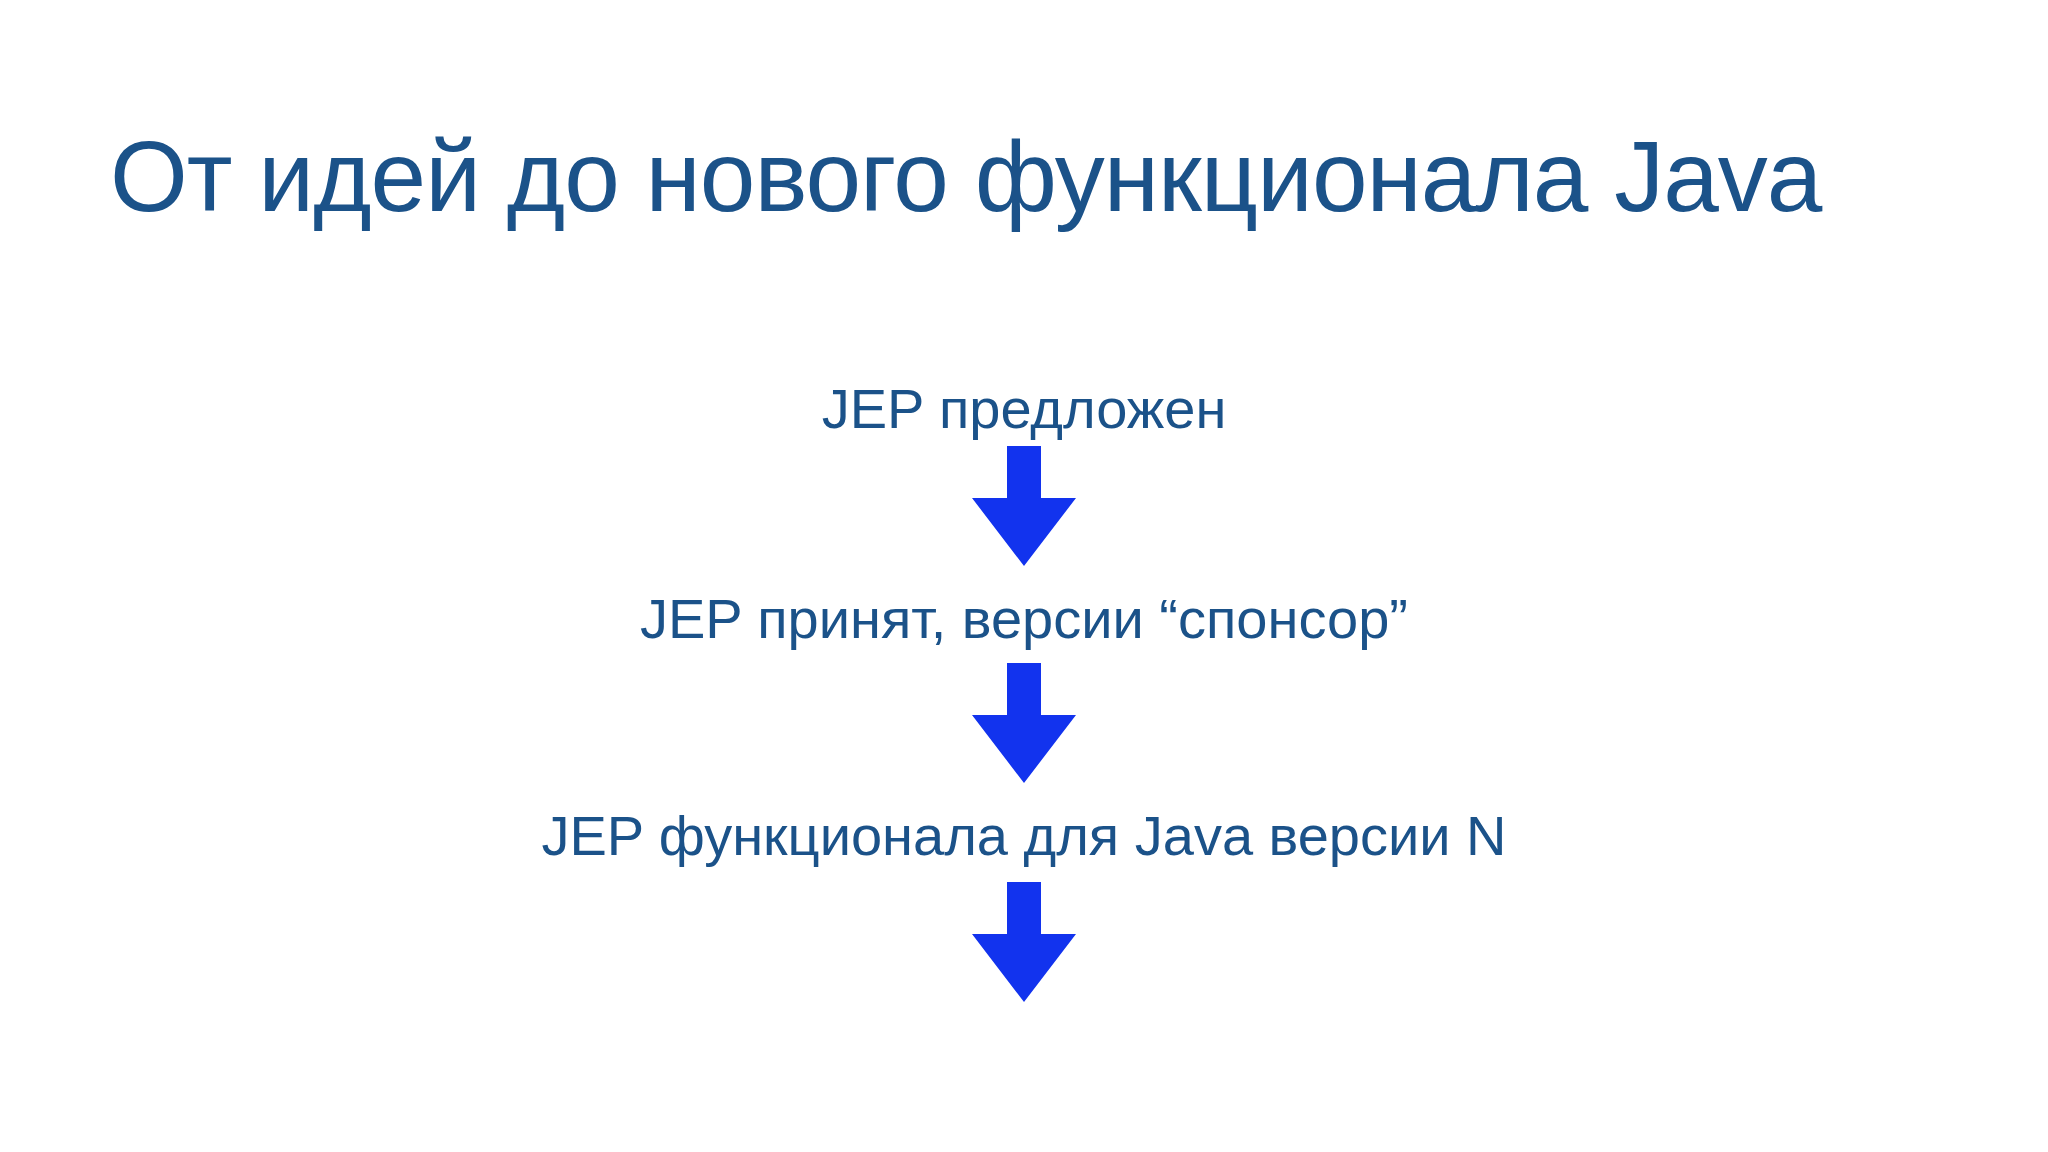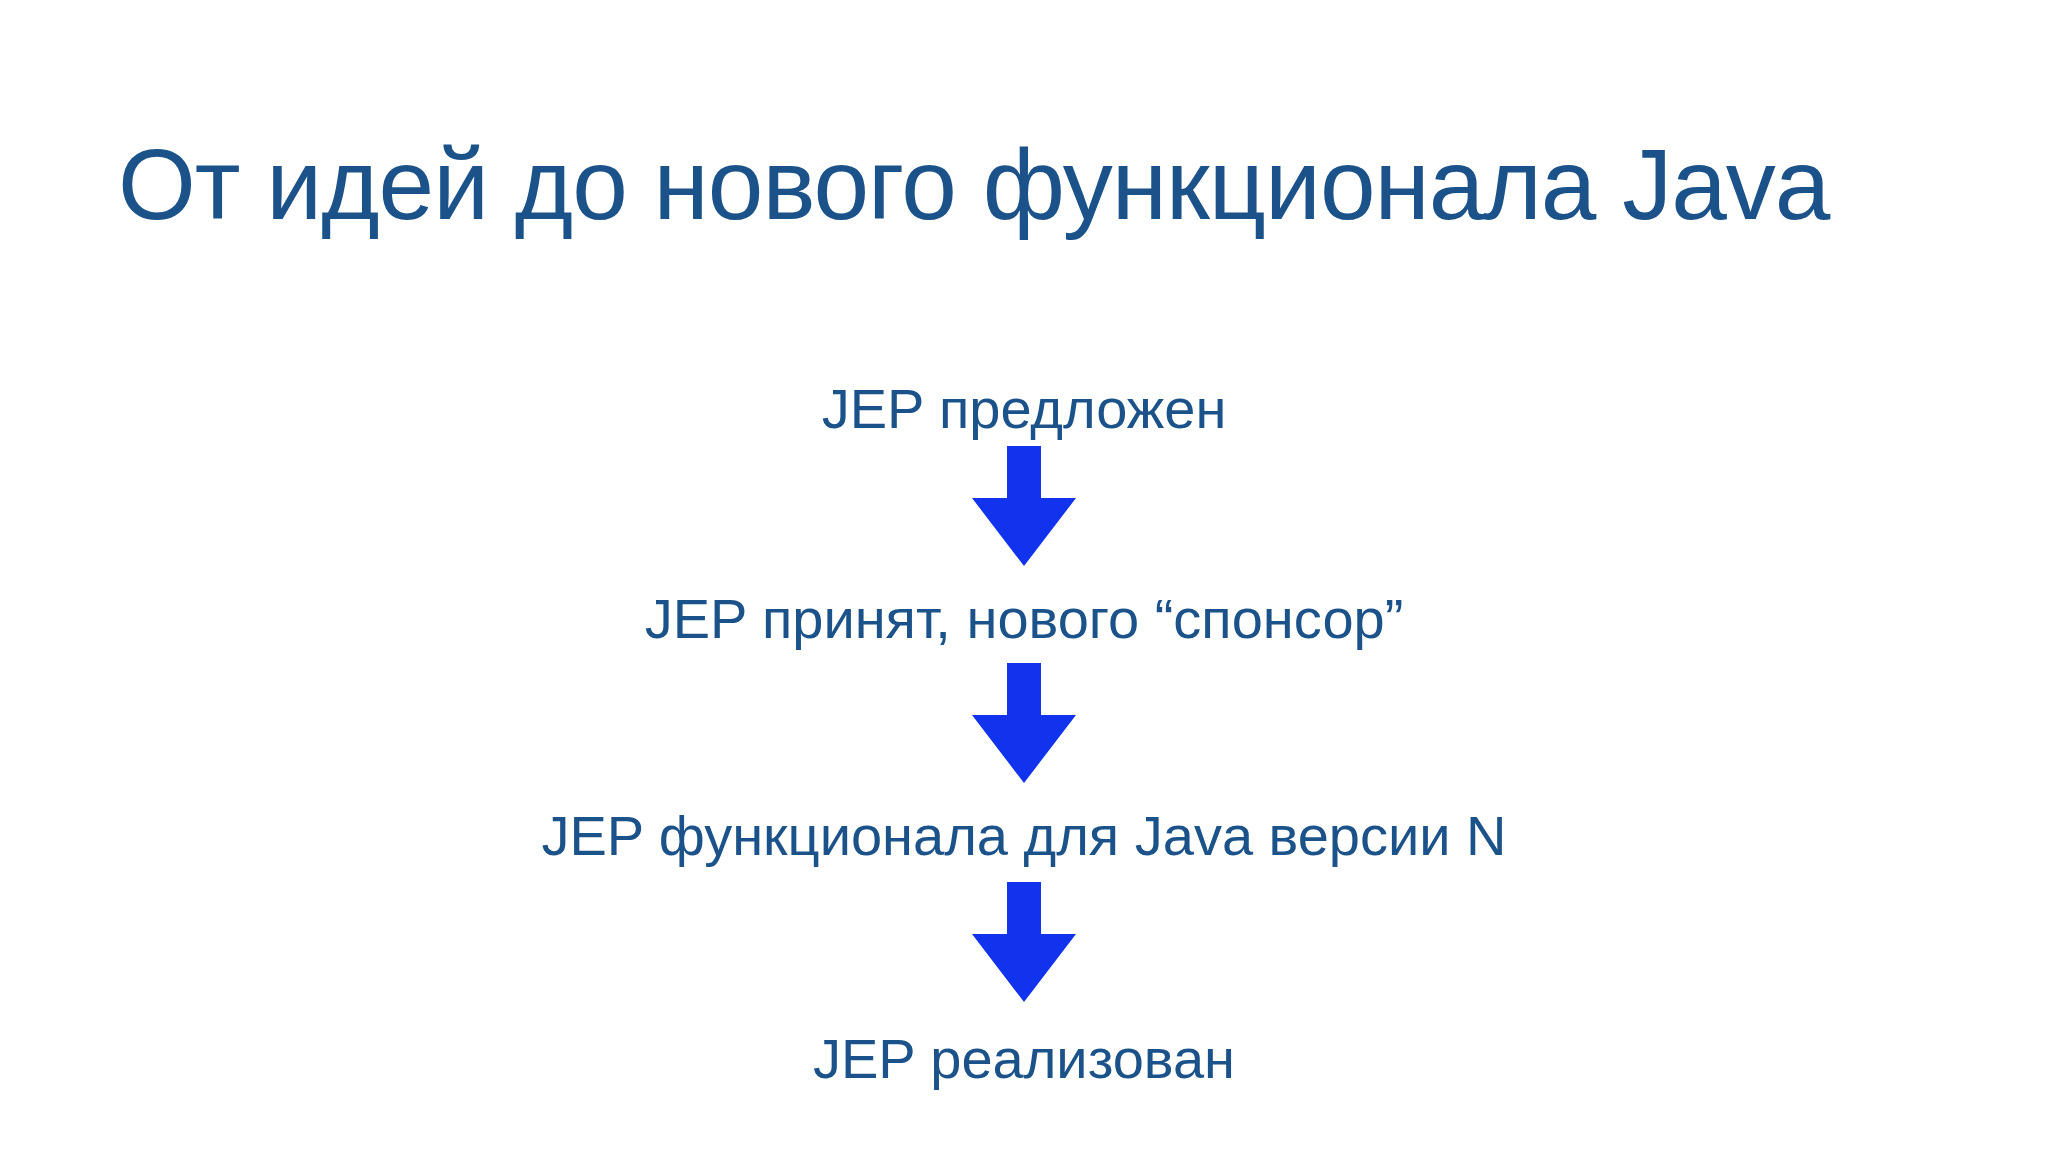--- a/index.html
+++ b/index.html
@@ -12,21 +12,21 @@
     width: 2048px;
     height: 1152px;
     background: var(--background, #ffffff);
     font-family: "Liberation Sans", "DejaVu Sans", sans-serif;
     overflow: hidden;
   }
   .title {
     position: absolute;
     left: 106px;
     top: 122px;
-    margin: 12px;
+    margin: 4px;
     font-size: 100px;
     font-weight: 400;
     line-height: 1;
     letter-spacing: -1px;
     white-space: nowrap;
     color: var(--heading-text, #1B5289);
   }
   .flow {
     position: absolute;
     left: 0;
@@ -79,30 +79,29 @@
   <h1 class="title">От идей до нового функционала Java</h1>
 
   <div class="flow">
 
     <div class="step step-1">JEP предложен</div>
 
     <svg class="arrow arrow-1" viewBox="0 0 104 120" aria-hidden="true">
       <polygon points="35,0 69,0 69,52 104,52 52,120 0,52 35,52" fill="currentColor"></polygon>
     </svg>
 
-    <div class="step step-2">JEP принят, нового “спонсор”</div>
+    <div class="step step-2">JEP принят, версии “спонсор”</div>
 
     <svg class="arrow arrow-2" viewBox="0 0 104 120" aria-hidden="true">
       <polygon points="35,0 69,0 69,52 104,52 52,120 0,52 35,52" fill="currentColor"></polygon>
     </svg>
 
     <div class="step step-3">JEP функционала для Java версии N</div>
 
     <svg class="arrow arrow-3" viewBox="0 0 104 120" aria-hidden="true">
       <polygon points="35,0 69,0 69,52 104,52 52,120 0,52 35,52" fill="currentColor"></polygon>
     </svg>
 
-    <div class="step step-4">JEP реализован</div>
 
   </div>
 
 
 </div>
 
 </body></html>

